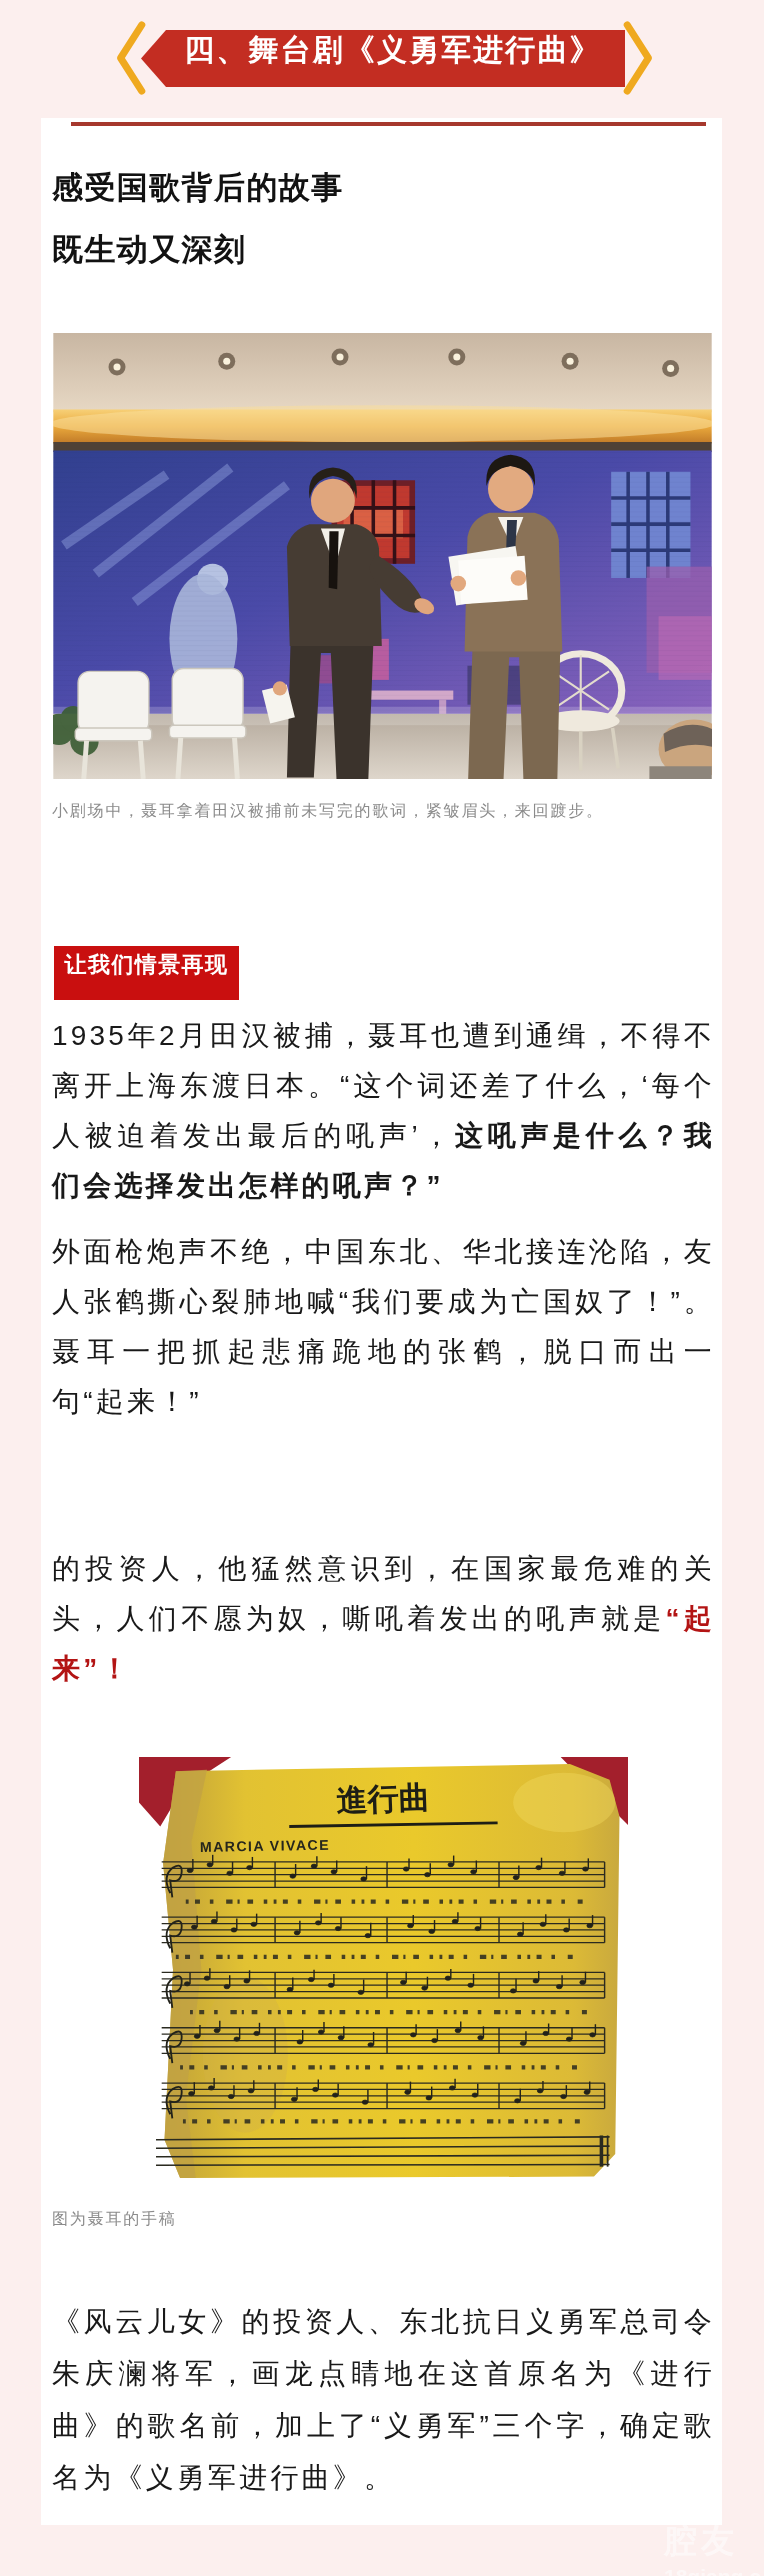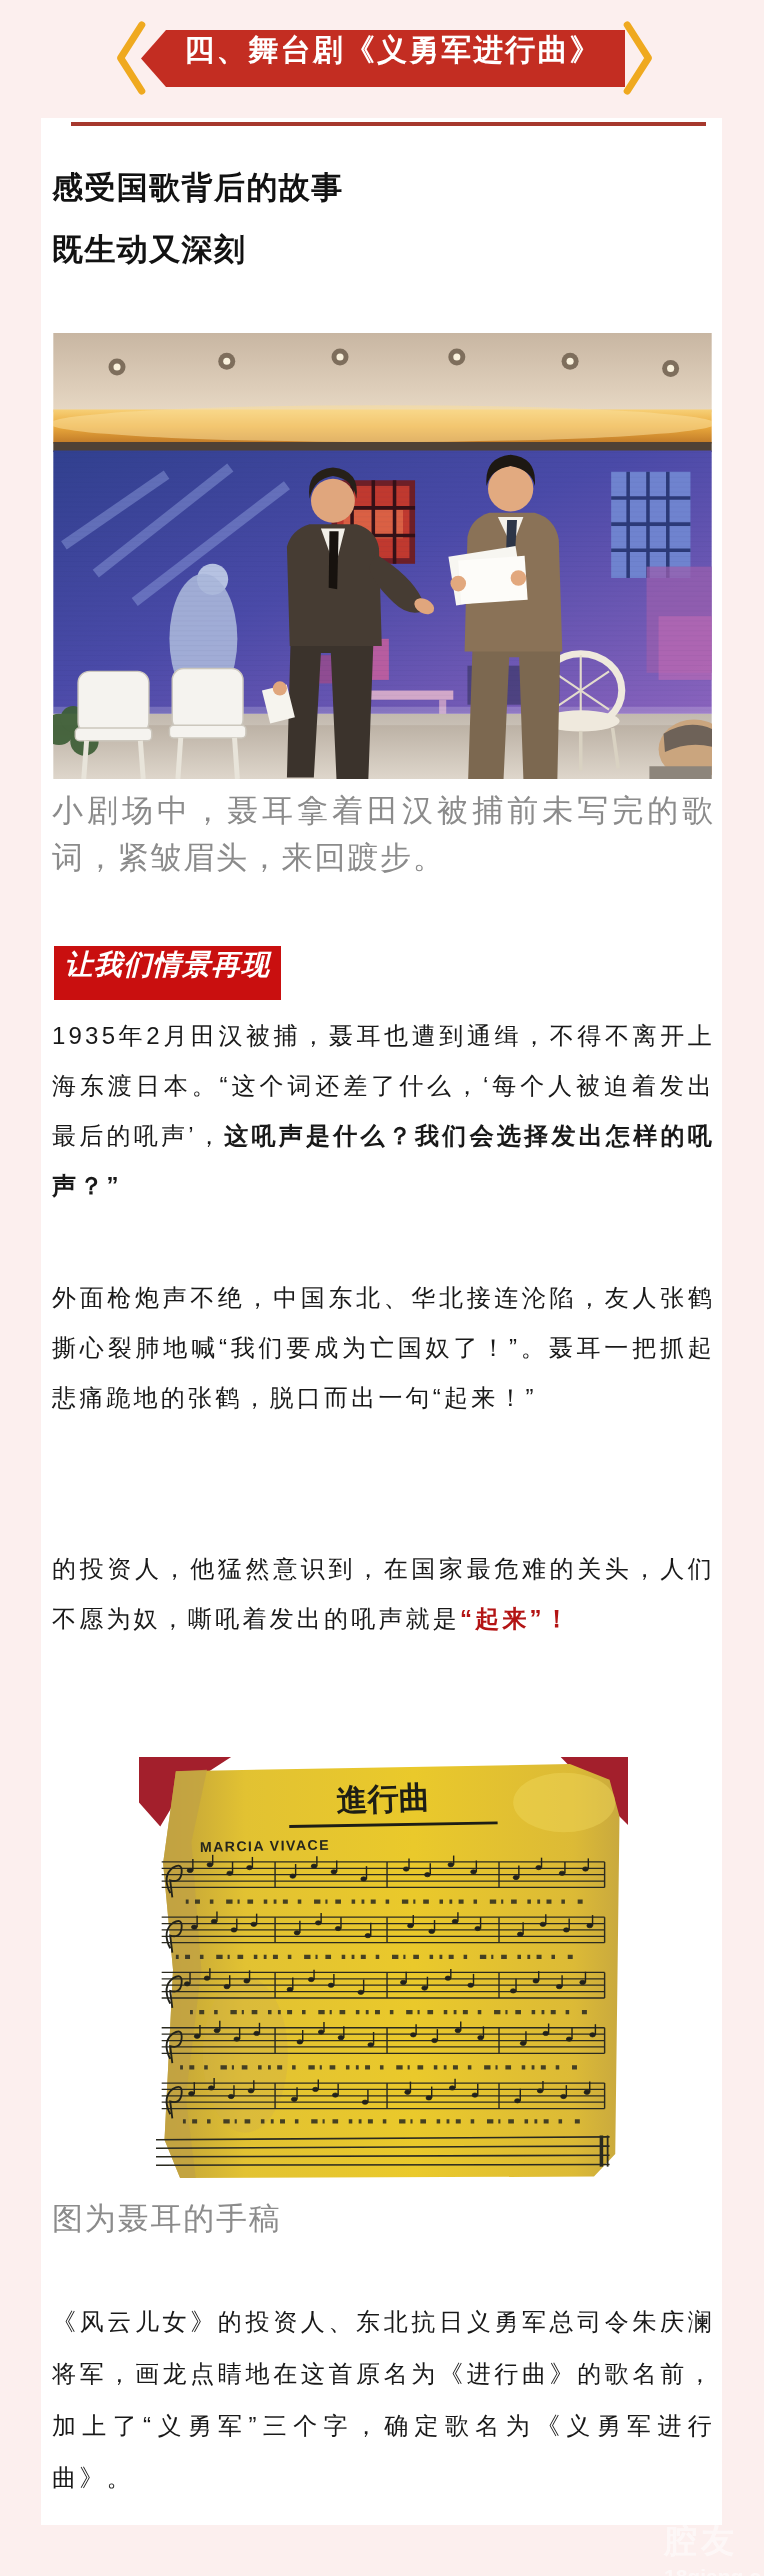--- a/index.html
+++ b/index.html
@@ -14,32 +14,32 @@
   .ribbon-text{color:#ffffff;font-size:30px;font-weight:bold;letter-spacing:2.1px;padding-left:20px;}
   .bracket{position:absolute;top:21px;width:31px;height:74px;}
   #bracket-left{left:115px;}
   #bracket-right{left:623px;}
   
   #intro{position:absolute;left:52px;top:157px;width:663px;
     font-size:31px;font-weight:bold;line-height:62px;letter-spacing:1.4px;color:#121212;}
   
   #photo{position:absolute;left:53px;top:333px;width:659px;height:446px;overflow:hidden;}
   
-  .caption{position:absolute;left:52px;width:663px;color:#8b8b8b;font-size:31px;
+  .caption{position:absolute;left:52px;width:663px;color:#8b8b8b;font-size:16px;
     line-height:47px;letter-spacing:1.8px;}
   #caption1{top:787px;text-align:justify;}
   #caption2{top:2195px;text-align:left;}
   
   #label{position:absolute;left:54px;top:946px;height:54px;background:#c90f0f;color:#ffffff;
-    font-size:28px;font-weight:bold;line-height:38px;letter-spacing:1.4px;padding:0 10.6px;font-style:italic;}
-  
-  .para{position:absolute;left:52px;width:663px;font-size:24px;line-height:50px;
+    font-size:22px;font-weight:bold;line-height:38px;letter-spacing:1.4px;padding:0 10.6px;}
+  
+  .para{position:absolute;left:52px;width:663px;font-size:28px;line-height:50px;
     letter-spacing:3.2px;color:#191919;text-align:justify;}
   #p1{top:1011px;}
-  #p2{top:1273px;}
+  #p2{top:1227px;}
   #p3{top:1544px;}
   #final{top:2296px;line-height:52px;}
   .bold{font-weight:bold;}
   .red-em{font-weight:bold;color:#b31414;}
   
   #manuscript{position:absolute;left:139px;top:1757px;width:489px;height:426px;overflow:hidden;}
   
   #watermark{position:absolute;left:664px;top:2519px;width:101px;color:#ffffff;opacity:.55;}
   #watermark .w1{font-size:33px;font-weight:bold;white-space:nowrap;letter-spacing:4.2px;}
   #watermark .w2{font-size:21px;font-weight:bold;white-space:nowrap;margin-top:1.4px;}

